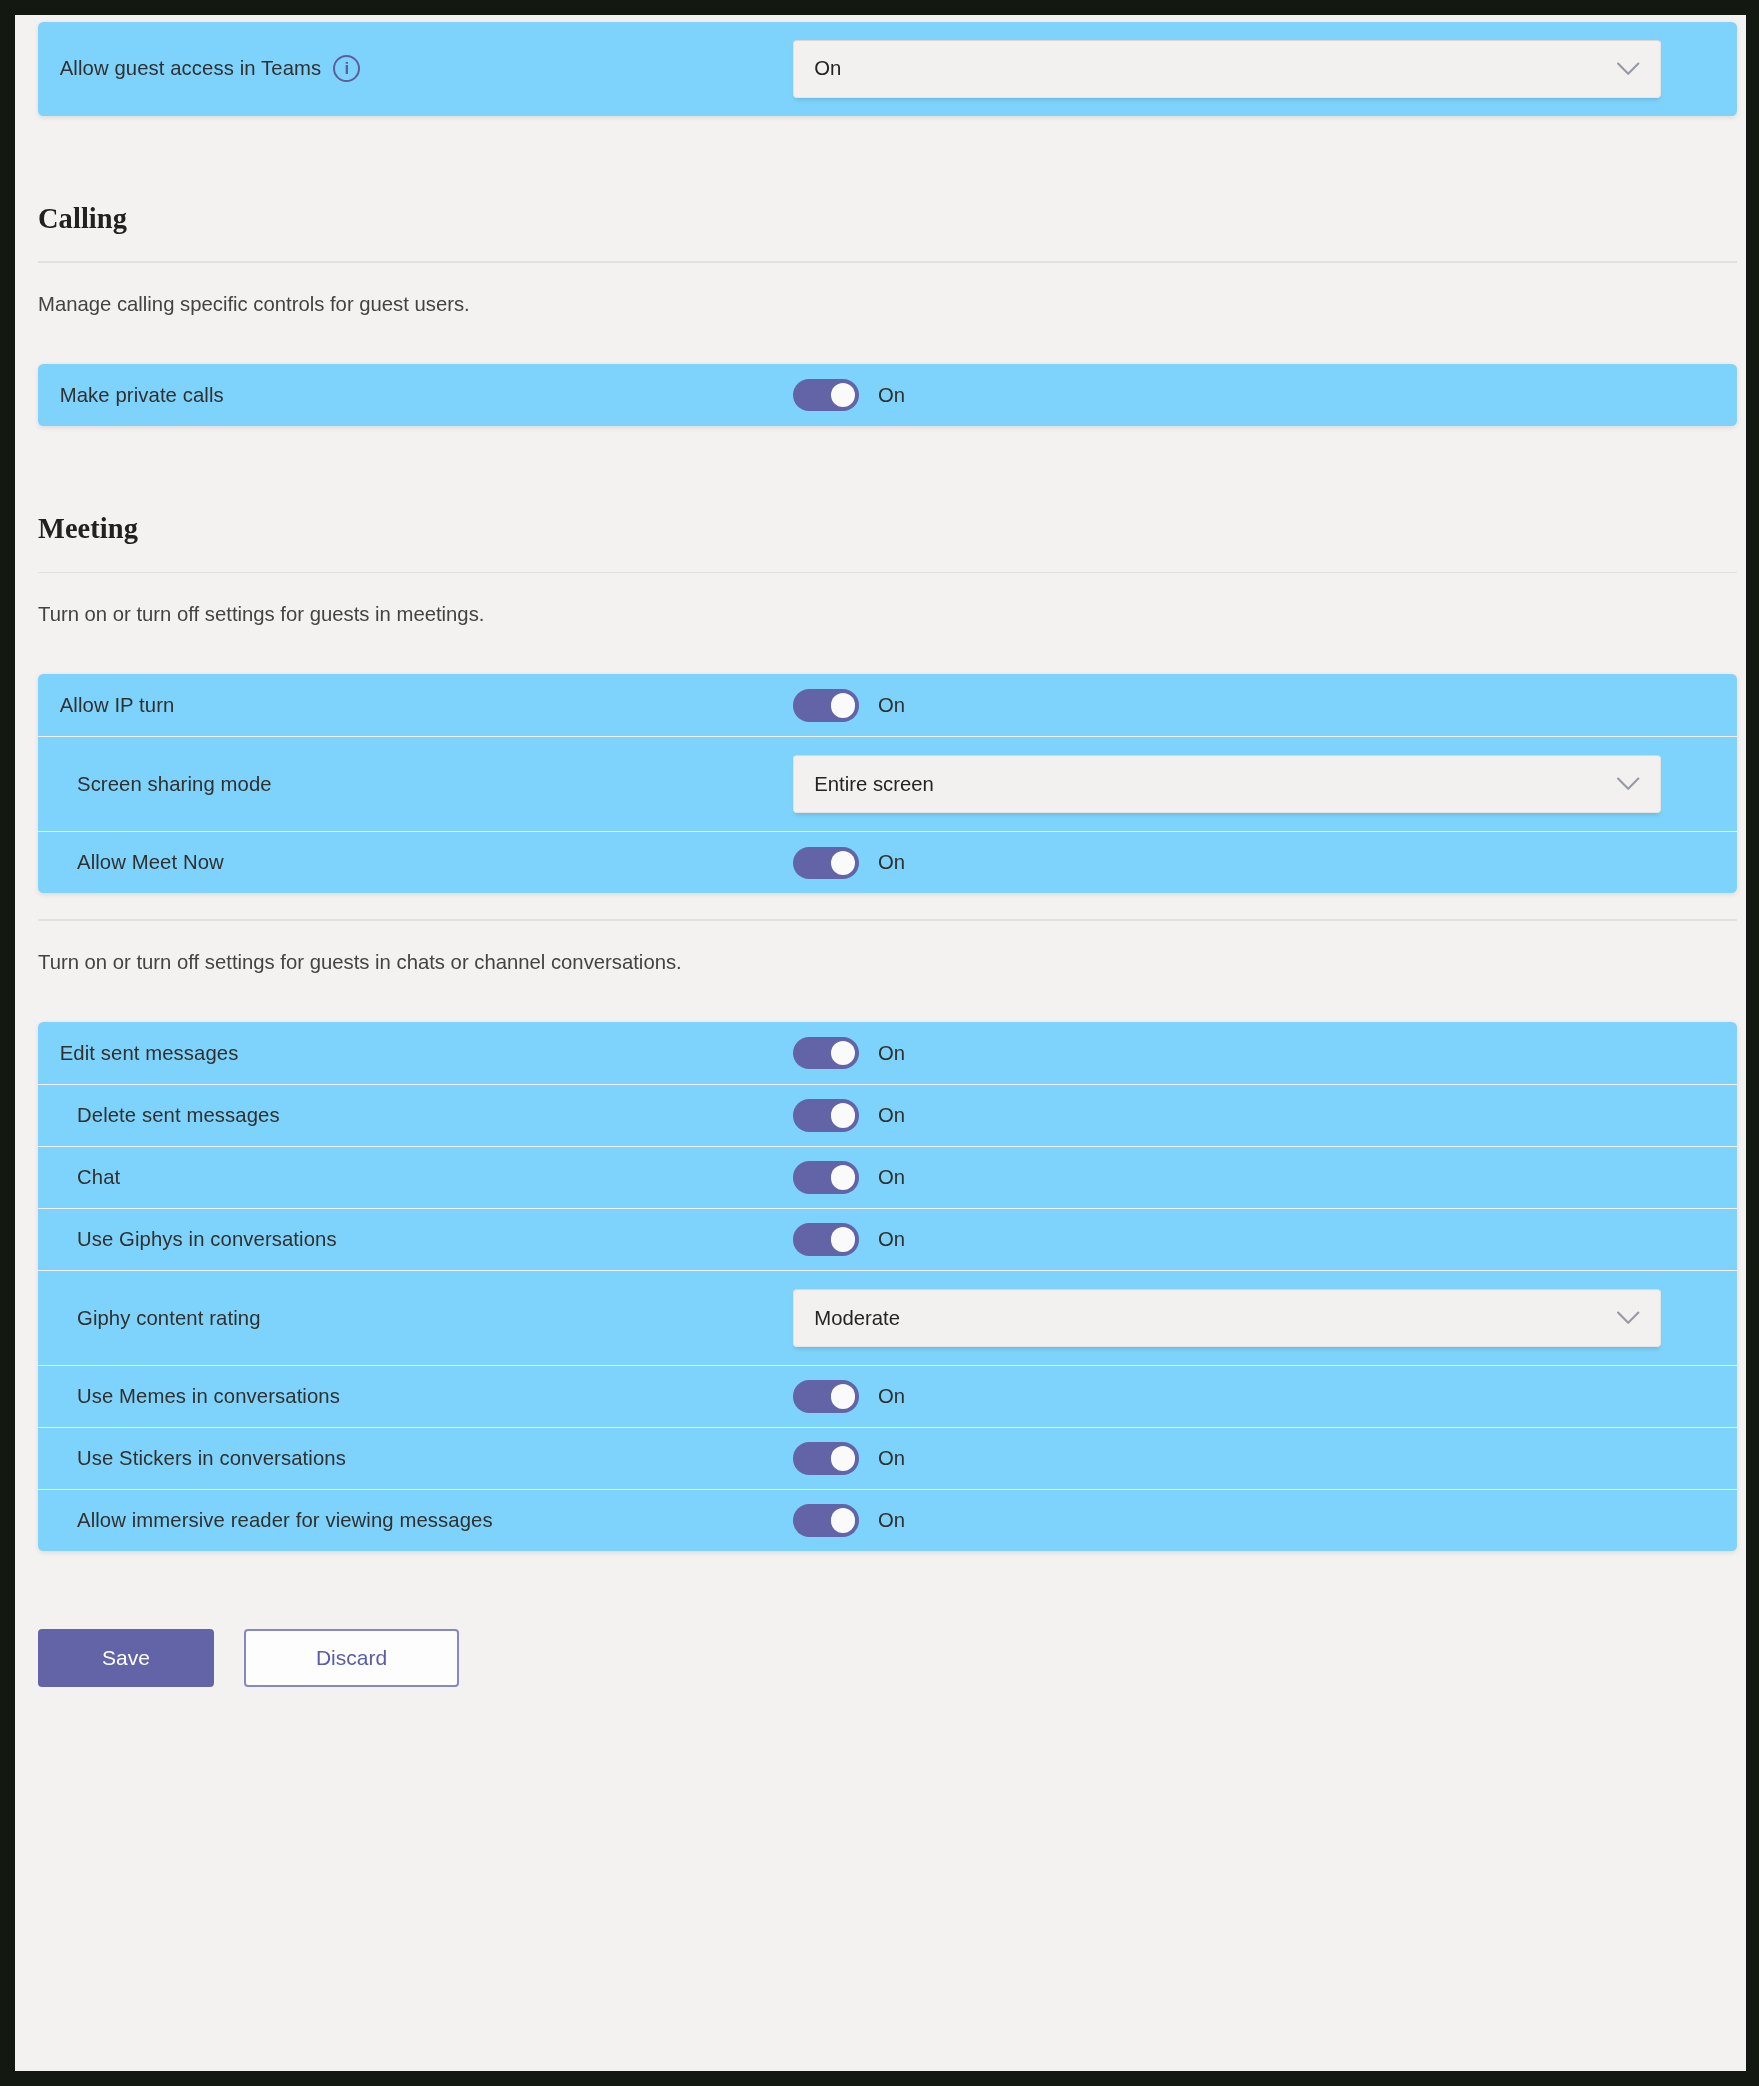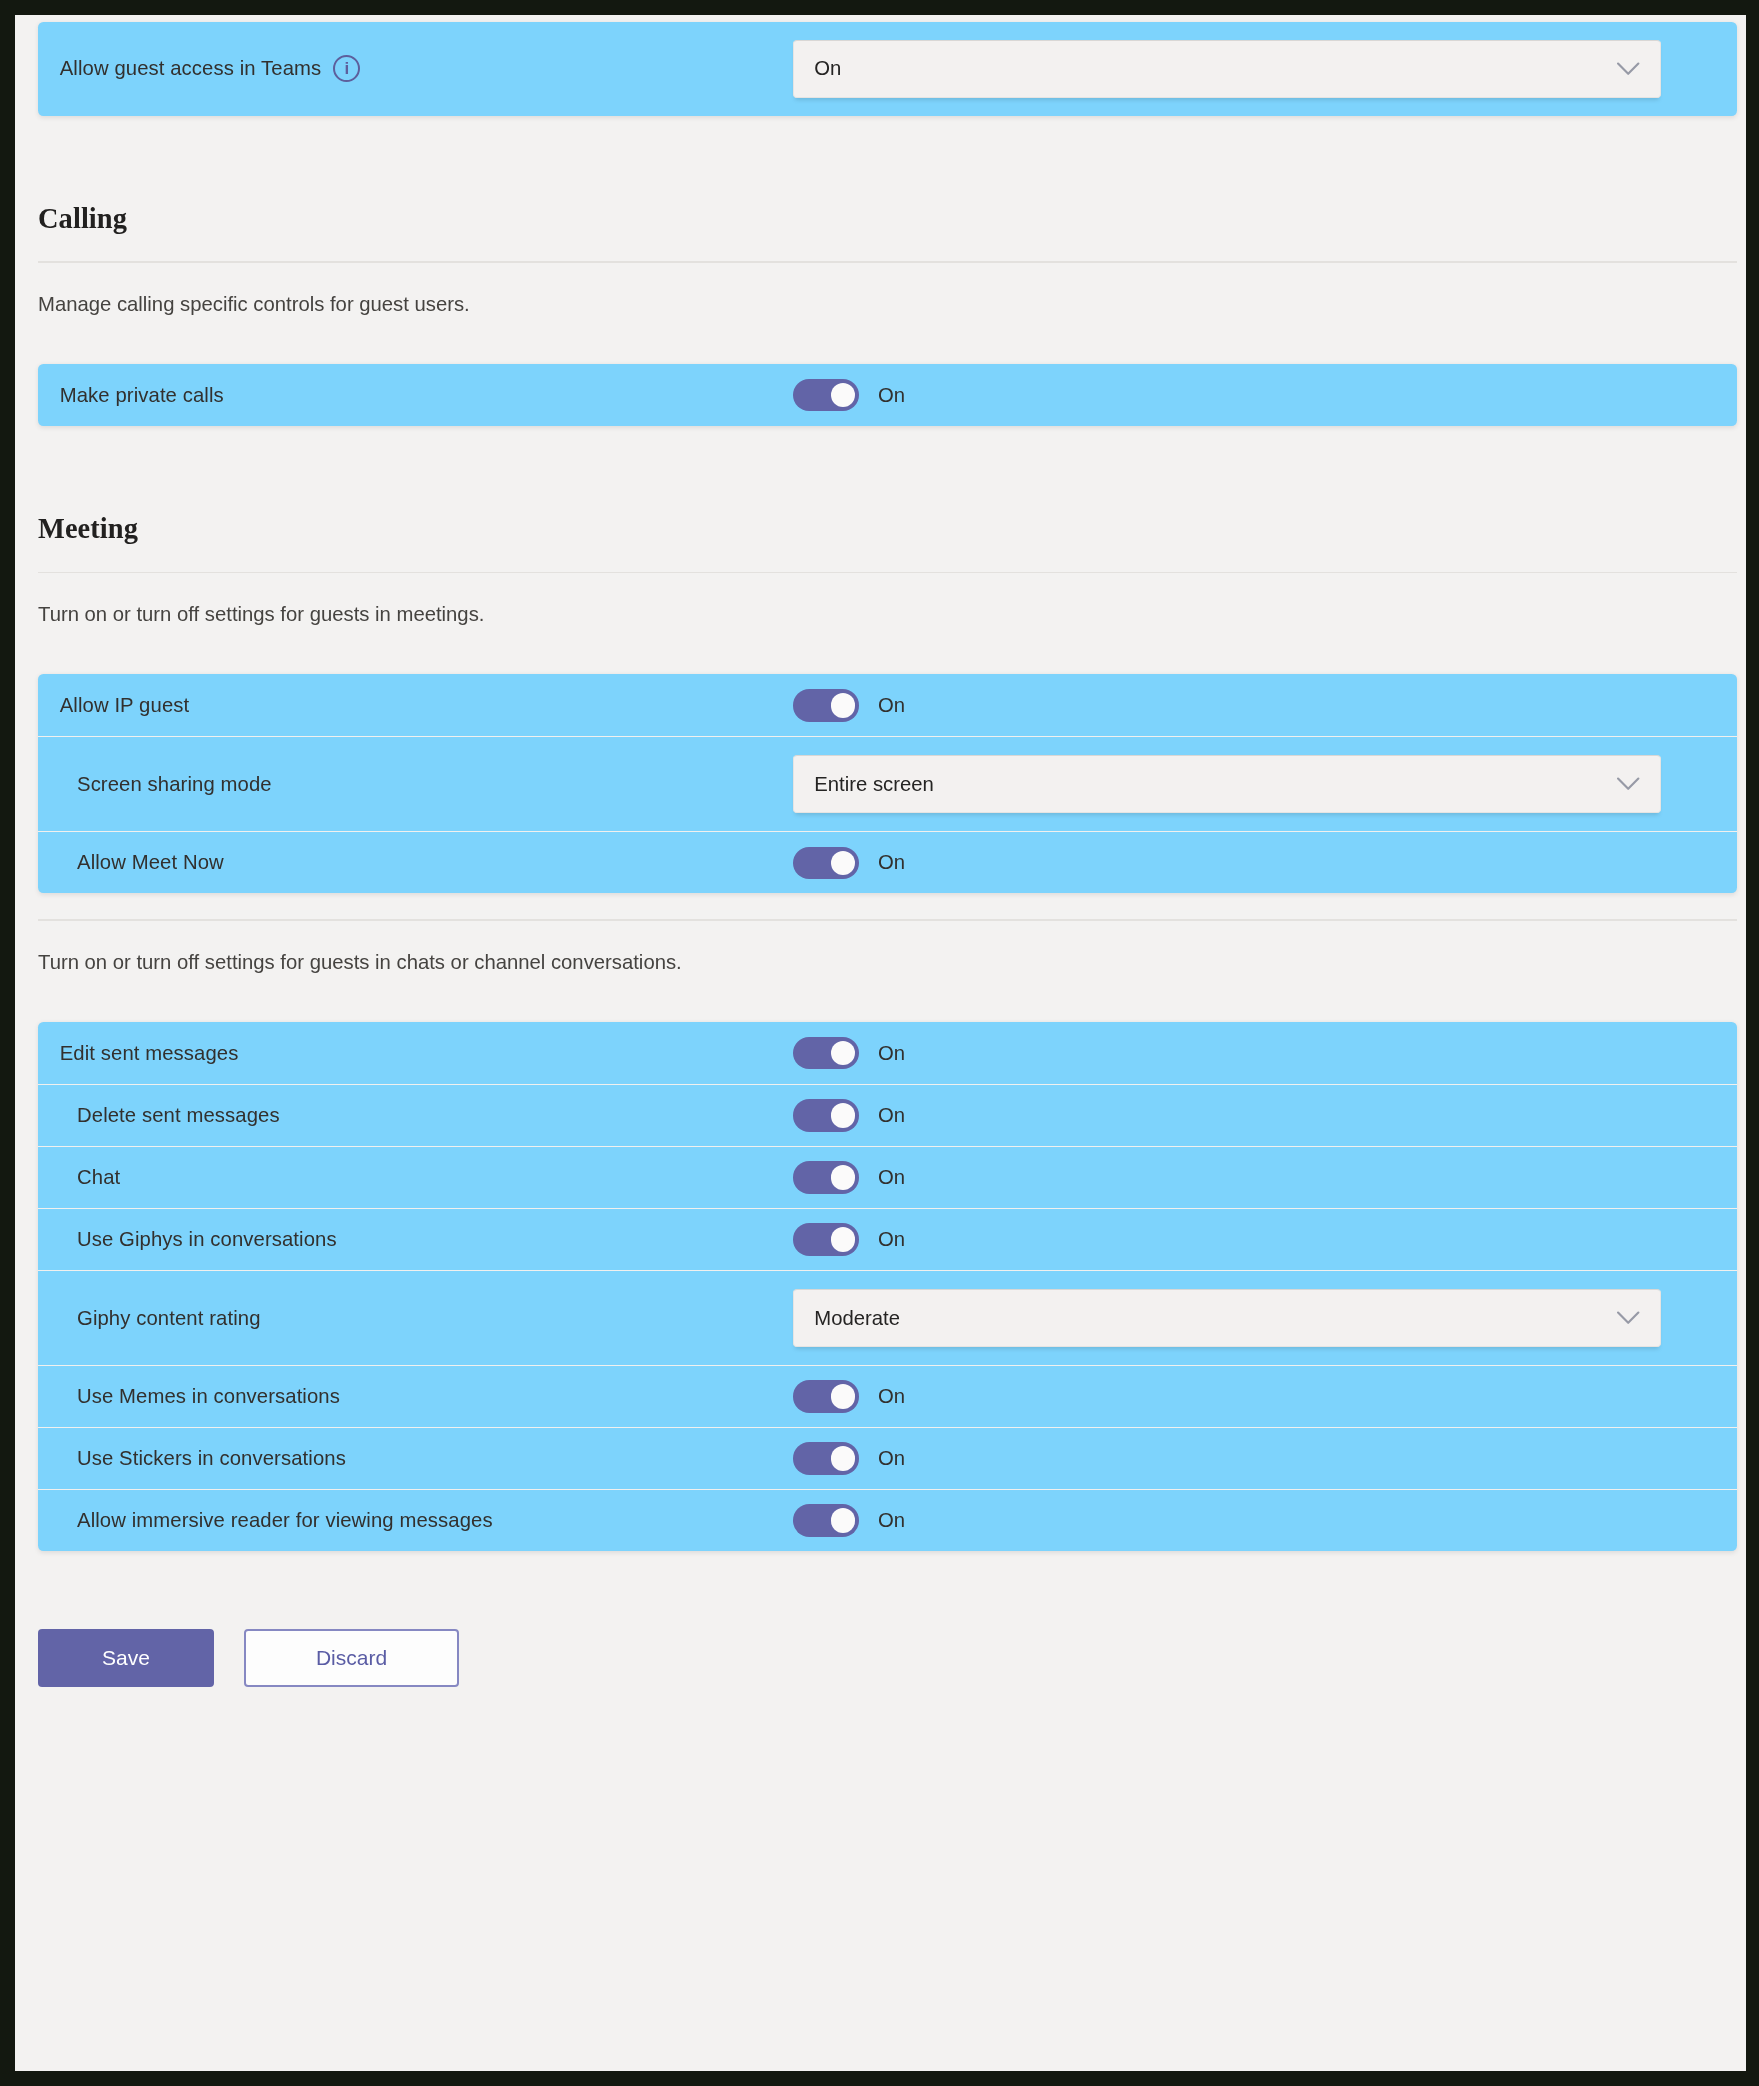--- a/index.html
+++ b/index.html
@@ -118,21 +118,21 @@
         </div>
       </div>
     </div>
 
     <h2 class="section-title">Meeting</h2>
     <div class="section-divider"></div>
     <p class="section-desc">Turn on or turn off settings for guests in meetings.</p>
 
     <div class="card">
       <div class="row">
-        <span class="row-label">Allow IP guest</span>
+        <span class="row-label">Allow IP turn</span>
         <div class="toggle-wrap">
           <div class="toggle">
               <div class="knob"></div>
             </div>
           <span class="toggle-state">On</span>
         </div>
       </div>
       <div class="row tall">
         <span class="row-label">Screen sharing mode</span>
         <div class="control-col">

